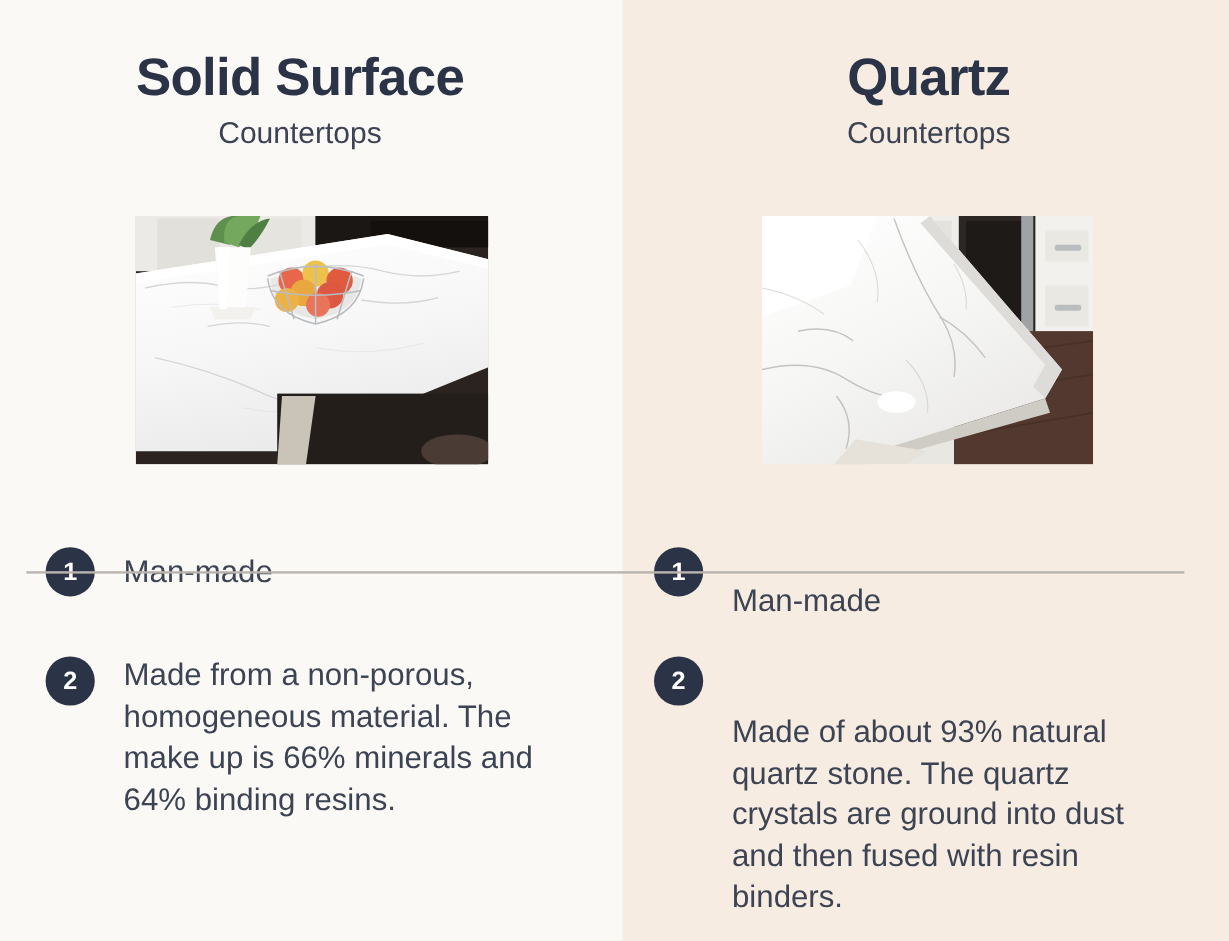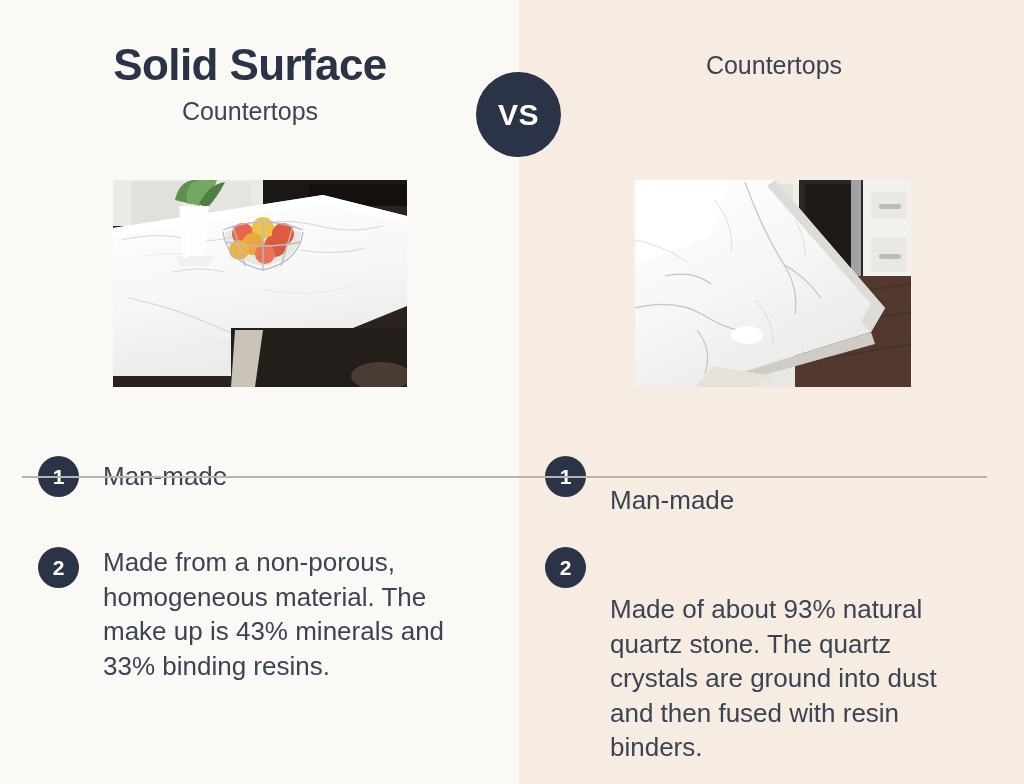--- a/index.html
+++ b/index.html
@@ -142,24 +142,24 @@
 
   <div class="bg-left"></div>
   <div class="bg-right"></div>
 
   <div class="col-head left">
     <div class="col-title">Solid Surface</div>
     <div class="col-sub">Countertops</div>
   </div>
 
   <div class="col-head right">
+    <div class="col-title">Quartz</div>
     <div class="col-sub">Countertops</div>
   </div>
 
-  <div class="vs-badge">VS</div>
 
   <div class="photo left">
     <svg viewBox="0 0 294 207" preserveAspectRatio="none">
       <defs>
         <linearGradient id="ltop" x1="0" y1="0" x2="0.3" y2="1">
           <stop offset="0" stop-color="#ffffff"></stop>
           <stop offset="0.55" stop-color="#f7f7f7"></stop>
           <stop offset="1" stop-color="#ebebeb"></stop>
         </linearGradient>
       </defs>
@@ -272,21 +272,21 @@
       <div class="cell right">
         <div class="num-badge">1</div>
         <div class="cell-text">Man-made</div>
       </div>
       <div class="divider"></div>
     </div>
 
     <div class="row row-2">
       <div class="cell left">
         <div class="num-badge">2</div>
-        <div class="cell-text">Made from a non-porous, homogeneous material. The make up is 43% minerals and 33% binding resins.</div>
+        <div class="cell-text">Made from a non-porous, homogeneous material. The make up is 66% minerals and 64% binding resins.</div>
       </div>
       <div class="cell right">
         <div class="num-badge">2</div>
         <div class="cell-text">Made of about 93% natural quartz stone. The quartz crystals are ground into dust and then fused with resin binders.</div>
       </div>
     </div>
 
   </div>
 
 </div>

